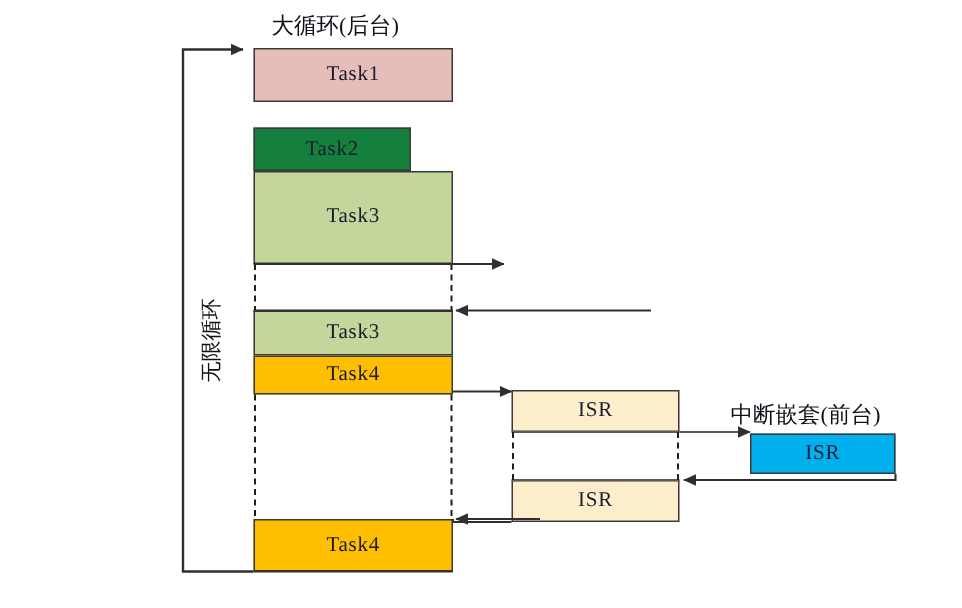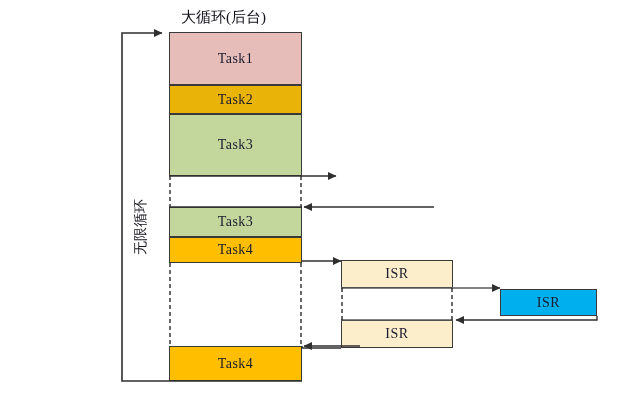--- a/index.html
+++ b/index.html
@@ -59,37 +59,38 @@
 </style>
 </head>
 <body>
 
 <div id="stage">
 
   <div class="label" style="left:141px; top:8px;">大循环(后台)</div>
 
   <div class="vlabel" style="left:92px; top:255px;">无限循环</div>
 
-  <div class="box" style="left:129px; top:32px; width:133px; height:53px; background:#e6bdb8;">Task1</div>
+  <div class="box" style="left:129px; top:32px; width:133px; height:36px; background:#e6bdb8;">Task1</div>
 
-  <div class="box" style="left:129px; top:85px; width:133px; height:29px; background:#eab308;text-align:right;">Task2</div>
+  <div class="box" style="left:129px; top:85px; width:105px; height:29px; background:#15803d;text-align:right;">Task2</div>
 
   <div class="box" style="left:129px; top:114px; width:133px; height:62px; background:#c3d69b;">Task3</div>
 
   <div class="box" style="left:129px; top:207px; width:133px; height:30px; background:#c3d69b;">Task3</div>
 
   <div class="box" style="left:129px; top:237px; width:133px; height:26px; background:#ffbf00;">Task4</div>
 
   <div class="box" style="left:129px; top:346px; width:133px; height:35px; background:#ffbf00;">Task4</div>
 
 
   <div class="box" style="left:301px; top:260px; width:112px; height:28px; background:#fdeecb;">ISR</div>
 
   <div class="box" style="left:301px; top:320px; width:112px; height:28px; background:#fdeecb;">ISR</div>
 
+  <div class="label" style="left:447px; top:267px;">中断嵌套(前台)</div>
 
   <div class="box" style="left:460px; top:289px; width:97px; height:27px; background:#00b0ee;">ISR</div>
 
   <svg class="overlay" viewBox="0 0 641 405" xmlns="http://www.w3.org/2000/svg">
     <defs>
       <marker id="arrowR" markerWidth="9" markerHeight="9" refX="8" refY="4.5" orient="auto" markerUnits="userSpaceOnUse">
         <path d="M0,0.6 L8.5,4.5 L0,8.4 z" fill="#2f2f2f"></path>
       </marker>
       <marker id="arrowL" markerWidth="9" markerHeight="9" refX="8" refY="4.5" orient="auto" markerUnits="userSpaceOnUse">
         <path d="M0,0.6 L8.5,4.5 L0,8.4 z" fill="#2f2f2f"></path>

